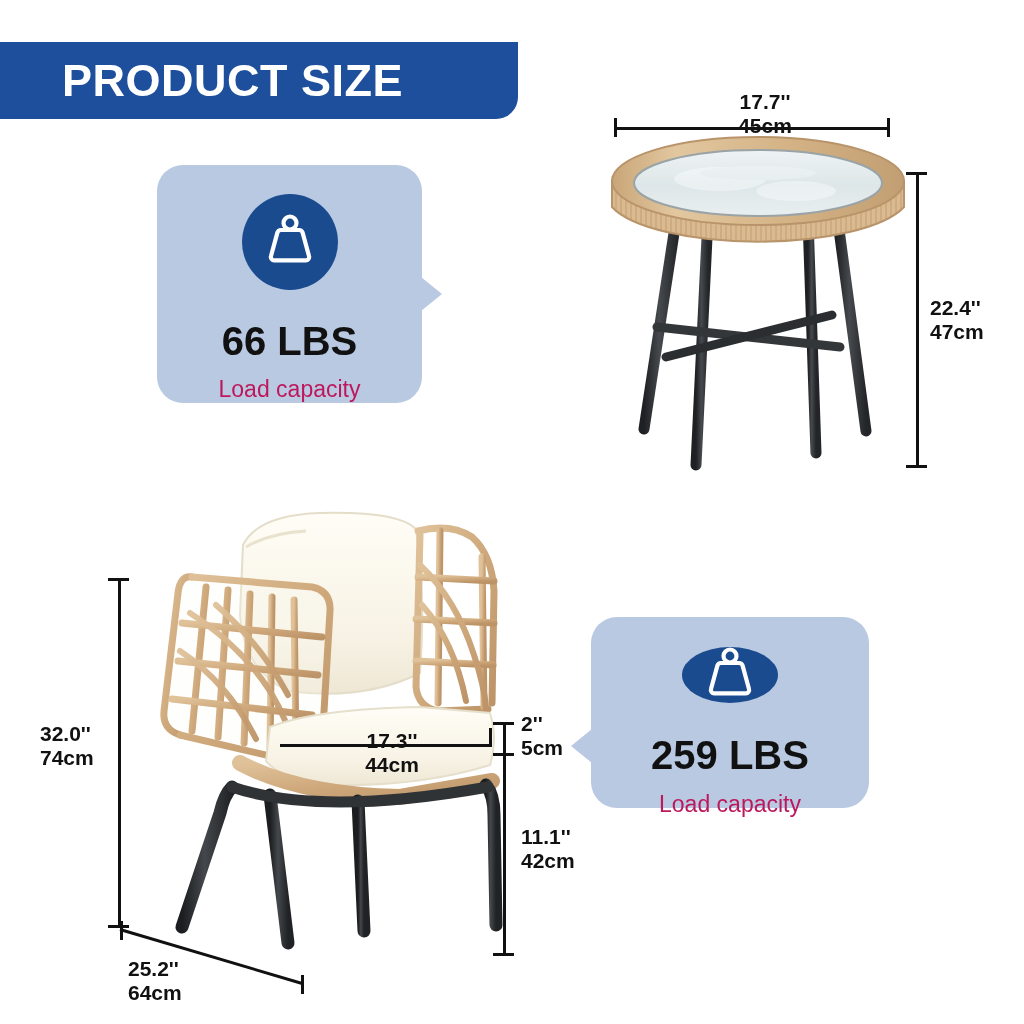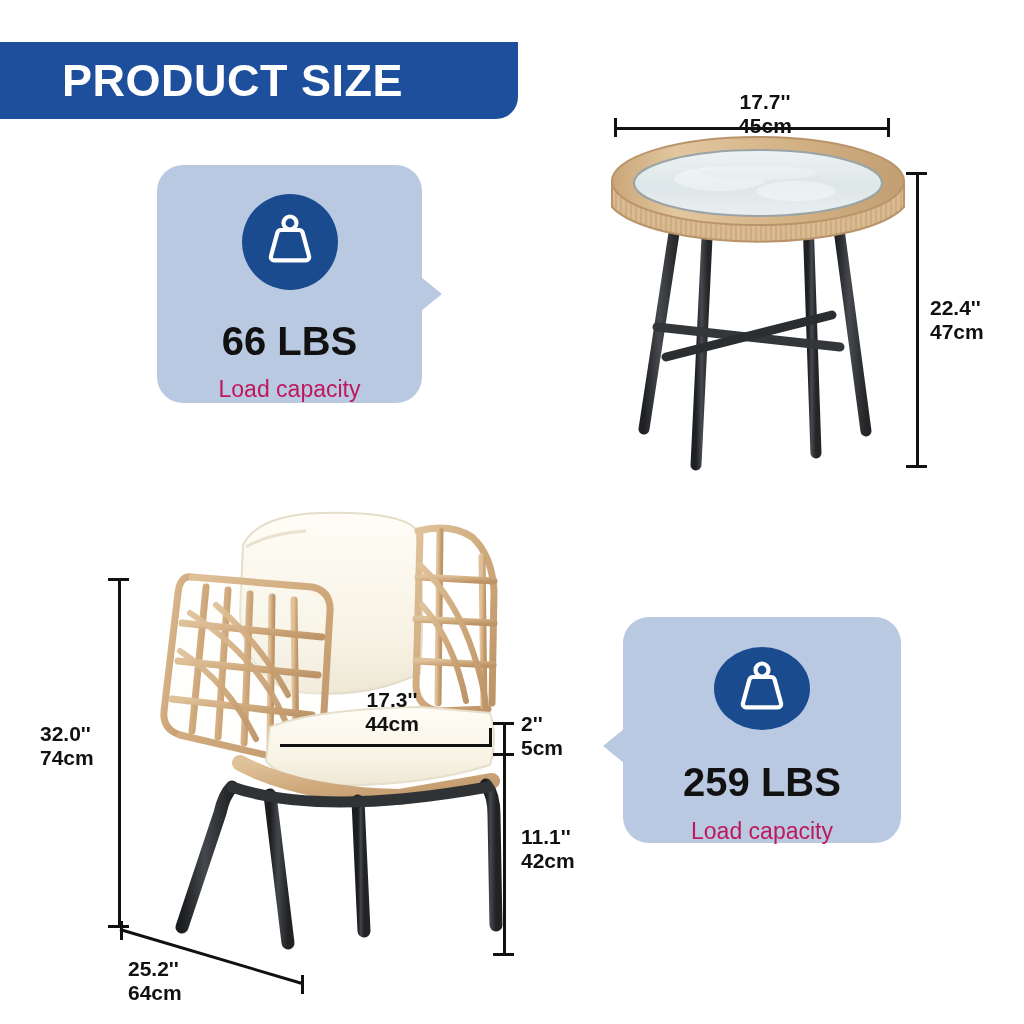--- a/index.html
+++ b/index.html
@@ -94,24 +94,24 @@
     top: 165px;
     width: 265px;
     height: 238px;
   }
   #callout-66 .cap-circle { margin-top: 29px; }
   #callout-66 .cap-value { font-size: 40px; margin-top: 31px; }
   #callout-66 .cap-label { font-size: 23px; margin-top: 17px; }
 
   
   #callout-259 {
-    left: 623px;
+    left: 591px;
     top: 617px;
     width: 278px;
-    height: 226px;
+    height: 191px;
   }
   #callout-259 .cap-circle { margin-top: 30px; }
   #callout-259 .cap-value { font-size: 40px; margin-top: 32px; }
   #callout-259 .cap-label { font-size: 23px; margin-top: 18px; }
 
   
   .dim-label {
     position: absolute;
     color: #111111;
     font-weight: bold;
@@ -313,21 +313,21 @@
   </svg>
 
   <div class="rule-v" style="left:118px; top:578px; height:350px;"></div>
   <div class="cap-h" style="left:108px; top:578px;"></div>
   <div class="cap-h" style="left:108px; top:925px;"></div>
   <div class="dim-label" style="left:40px; top:722px;">
     <span>32.0''</span><br>
     <span>74cm</span>
   </div>
 
-  <div class="dim-label center" style="left:322px; top:688px; width:140px;">
+  <div class="dim-label center" style="left:322px; top:729px; width:140px;">
     <span>17.3''</span><br>
     <span>44cm</span>
   </div>
   <div class="rule-h" style="left:280px; top:744px; width:212px;"></div>
   <div class="cap-v" style="left:489px; top:728px;"></div>
 
   <div class="rule-v" style="left:503px; top:722px; height:234px;"></div>
   <div class="cap-h" style="left:493px; top:722px;"></div>
   <div class="cap-h" style="left:493px; top:753px;"></div>
   <div class="cap-h" style="left:493px; top:953px;"></div>

